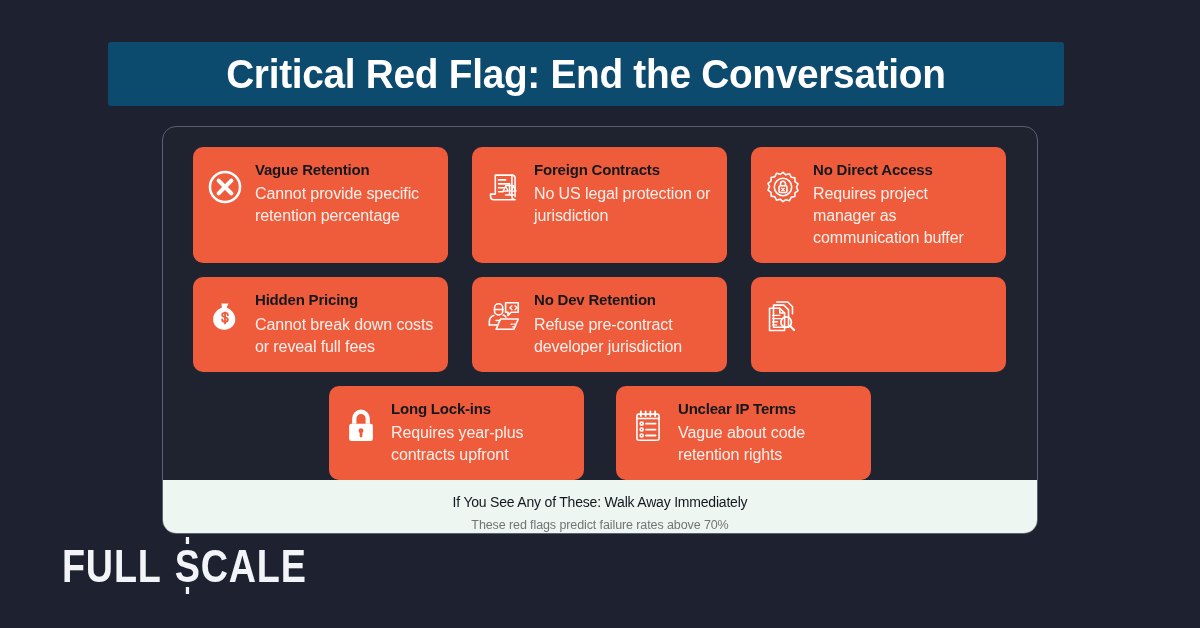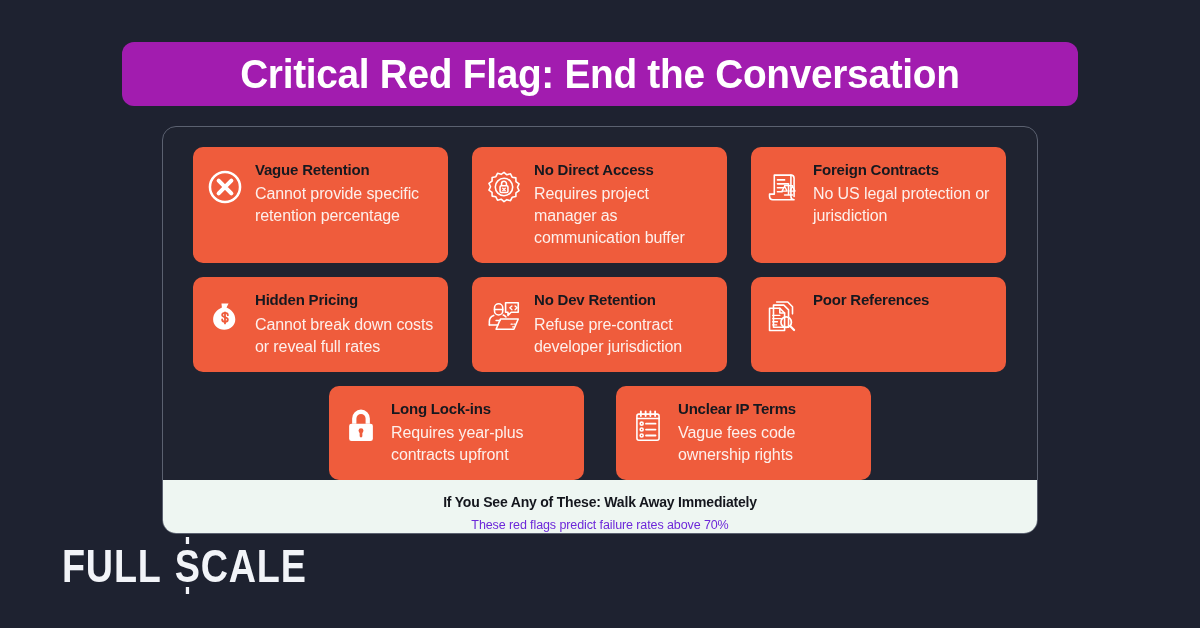--- a/index.html
+++ b/index.html
@@ -11,26 +11,26 @@
     height: 628px;
     background: #1e2230;
     font-family: "Liberation Sans", sans-serif;
     overflow: hidden;
     position: relative;
   }
 
   
   .banner {
     position: absolute;
-    left: 122px;
+    left: 108px;
     top: 42px;
     width: 956px;
     height: 64px;
-    background: #a21caf;
-    border-radius: 12px;
+    background: #0c4a6e;
+    border-radius: 3px;
     display: flex;
     align-items: center;
     justify-content: center;
   }
   .banner-title {
     color: #ffffff;
     font-size: 40px;
     font-weight: 700;
     letter-spacing: -0.3px;
     line-height: 1;
@@ -124,26 +124,26 @@
   .footer-strip {
     flex: 0 0 auto;
     background: #eef6f2;
     padding: 14px 20px 16px 20px;
     text-align: center;
     box-sizing: border-box;
   }
   .footer-head {
     color: #14161d;
     font-size: 14px;
-    font-weight: 700;
+    font-weight: 400;
     margin: 0 0 6px 0;
     letter-spacing: -0.2px;
   }
   .footer-line {
-    color: #6d28d9;
+    color: #737373;
     font-size: 12.5px;
     line-height: 1.45;
     margin: 0;
     letter-spacing: -0.1px;
   }
 
   
   .logo {
     position: absolute;
     left: 62px;
@@ -199,66 +199,66 @@
           </svg>
         </span>
         <div class="card-text">
           <p class="card-title">Vague Retention</p>
           <p class="card-desc">Cannot provide specific retention percentage</p>
         </div>
       </div>
 
       <div class="card">
         <span class="card-icon">
-          <svg viewBox="0 0 48 48" fill="none" stroke="#ffffff" stroke-width="2" stroke-linejoin="round">
-            <path d="M24 5.5 l3.6 3.1 4.6-1.3 2.1 4.3 4.7 0.9 0.1 4.8 3.9 2.7-2 4.3 2 4.3-3.9 2.7-0.1 4.8-4.7 0.9-2.1 4.3-4.6-1.3L24 42.5l-3.6-3.1-4.6 1.3-2.1-4.3-4.7-0.9-0.1-4.8-3.9-2.7 2-4.3-2-4.3 3.9-2.7 0.1-4.8 4.7-0.9 2.1-4.3 4.6 1.3z"></path>
-            <circle cx="24" cy="24" r="11"></circle>
-            <rect x="19" y="22.5" width="10" height="8.5" rx="1.6"></rect>
-            <path d="M20.9 22.5v-2.6a3.1 3.1 0 0 1 6.2 0v2.6"></path>
-            <path d="M22.4 25.6l3.2 3 M25.6 25.6l-3.2 3" stroke-width="1.7" stroke-linecap="round"></path>
-          </svg>
-        </span>
-        <div class="card-text">
-          <p class="card-title">No Direct Access</p>
-          <p class="card-desc">Requires project manager as communication buffer</p>
-        </div>
-      </div>
-
-      <div class="card">
-        <span class="card-icon">
           <svg viewBox="0 0 48 48" fill="none" stroke="#ffffff" stroke-width="2" stroke-linecap="round" stroke-linejoin="round">
             <path d="M13 9h21v27a4 4 0 0 0 4 4H11a4 4 0 0 1-4-4v-3h6z"></path>
             <path d="M34 9c2.2 0 4 1.8 4 4v23"></path>
             <path d="M17 15h9 M17 20h13 M17 25h8 M17 30h6"></path>
             <path d="M31 20v14 M26 34h10"></path>
             <path d="M26 23l-3.2 6.2h6.4z M36 23l-3.2 6.2h6.4z" stroke-width="1.7"></path>
             <path d="M26 22.2h10" stroke-width="1.7"></path>
           </svg>
         </span>
         <div class="card-text">
           <p class="card-title">Foreign Contracts</p>
           <p class="card-desc">No US legal protection or jurisdiction</p>
         </div>
       </div>
 
+      <div class="card">
+        <span class="card-icon">
+          <svg viewBox="0 0 48 48" fill="none" stroke="#ffffff" stroke-width="2" stroke-linejoin="round">
+            <path d="M24 5.5 l3.6 3.1 4.6-1.3 2.1 4.3 4.7 0.9 0.1 4.8 3.9 2.7-2 4.3 2 4.3-3.9 2.7-0.1 4.8-4.7 0.9-2.1 4.3-4.6-1.3L24 42.5l-3.6-3.1-4.6 1.3-2.1-4.3-4.7-0.9-0.1-4.8-3.9-2.7 2-4.3-2-4.3 3.9-2.7 0.1-4.8 4.7-0.9 2.1-4.3 4.6 1.3z"></path>
+            <circle cx="24" cy="24" r="11"></circle>
+            <rect x="19" y="22.5" width="10" height="8.5" rx="1.6"></rect>
+            <path d="M20.9 22.5v-2.6a3.1 3.1 0 0 1 6.2 0v2.6"></path>
+            <path d="M22.4 25.6l3.2 3 M25.6 25.6l-3.2 3" stroke-width="1.7" stroke-linecap="round"></path>
+          </svg>
+        </span>
+        <div class="card-text">
+          <p class="card-title">No Direct Access</p>
+          <p class="card-desc">Requires project manager as communication buffer</p>
+        </div>
+      </div>
+
     </div>
 
     <div class="row row-3">
 
       <div class="card">
         <span class="card-icon">
           <svg viewBox="0 0 48 48">
             <path d="M19.5 7h9l-2.6 5.1c6.5 2.6 11.1 8.3 11.1 15 0 7.5-6.2 12.9-14 12.9s-14-5.4-14-12.9c0-6.7 4.6-12.4 11.1-15z" fill="#ffffff"></path>
             <path d="M24 18.2v13.9" stroke="#ef5c3c" stroke-width="2.3" stroke-linecap="round"></path>
             <path d="M27.6 21.7c0-1.8-1.6-3-3.6-3s-3.6 1.2-3.6 2.9c0 3.6 7.2 1.9 7.2 5.5 0 1.8-1.6 3-3.6 3s-3.6-1.2-3.6-3" stroke="#ef5c3c" stroke-width="2.3" fill="none" stroke-linecap="round"></path>
           </svg>
         </span>
         <div class="card-text">
           <p class="card-title">Hidden Pricing</p>
-          <p class="card-desc">Cannot break down costs or reveal full rates</p>
+          <p class="card-desc">Cannot break down costs or reveal full fees</p>
         </div>
       </div>
 
       <div class="card">
         <span class="card-icon">
           <svg viewBox="0 0 48 48" fill="none" stroke="#ffffff" stroke-width="2" stroke-linecap="round" stroke-linejoin="round">
             <path d="M26 6h16v12H33l-4 4v-4h-3z"></path>
             <path d="M34 10l-2.6 2.4L34 14.8 M38 10l2.6 2.4L38 14.8" stroke-width="1.7"></path>
             <path d="M12 12.5a5.2 5.2 0 0 1 10.4 0v3.8a5.2 5.2 0 0 1-10.4 0z"></path>
             <path d="M12 14.5h10.4"></path>
@@ -282,21 +282,20 @@
             <path d="M16 5h14l6 6v9"></path>
             <path d="M12 9h13l6 6v22H12z"></path>
             <path d="M7 13h13l6 6v22H7z"></path>
             <path d="M20 13v6h6"></path>
             <path d="M11 22h9 M11 26h11 M11 30h6 M11 34h5" stroke-width="1.7"></path>
             <circle cx="28" cy="30.5" r="6.6" stroke-width="2.2"></circle>
             <path d="M33 35.4l5 5" stroke-width="2.8"></path>
           </svg>
         </span>
         <div class="card-text">
-          <p class="card-title">Poor References</p>
         </div>
       </div>
 
     </div>
 
     <div class="row row-center">
 
       <div class="card tall">
         <span class="card-icon">
           <svg viewBox="0 0 48 48">
@@ -319,21 +318,21 @@
             <path d="M15 5.5v6 M21 5.5v6 M27 5.5v6 M33 5.5v6" stroke-width="2.3"></path>
             <path d="M10 14.5h28" stroke-width="1.8"></path>
             <circle cx="16" cy="21" r="1.9"></circle>
             <circle cx="16" cy="28.5" r="1.9"></circle>
             <circle cx="16" cy="36" r="1.9"></circle>
             <path d="M21.5 21h12 M21.5 28.5h12 M21.5 36h12" stroke-width="2.3"></path>
           </svg>
         </span>
         <div class="card-text">
           <p class="card-title">Unclear IP Terms</p>
-          <p class="card-desc">Vague fees code ownership rights</p>
+          <p class="card-desc">Vague about code retention rights</p>
         </div>
       </div>
 
     </div>
 
   </div>
 
   <div class="footer-strip">
     <p class="footer-head">If You See Any of These: Walk Away Immediately</p>
     <p class="footer-line">These red flags predict failure rates above 70%</p>

